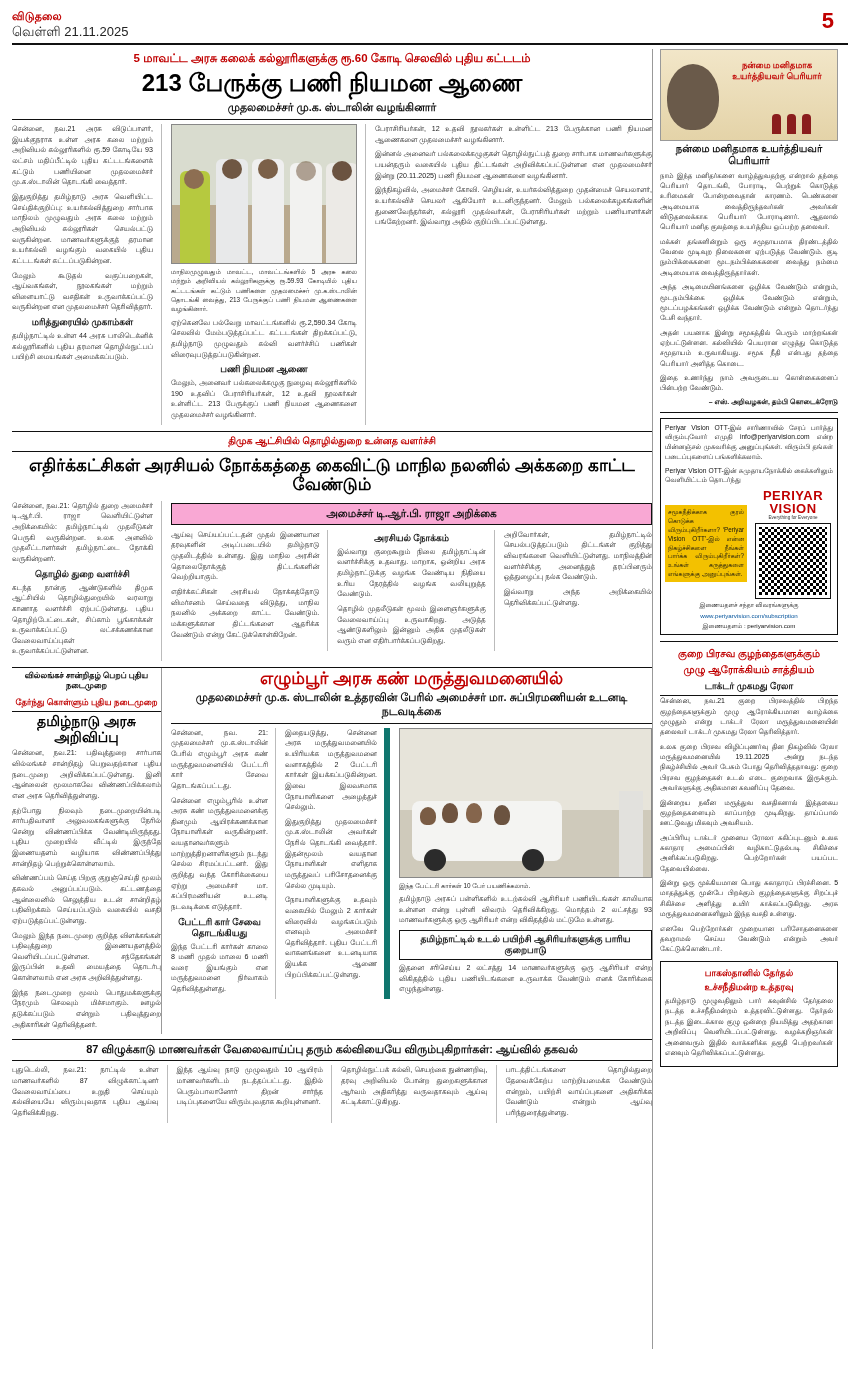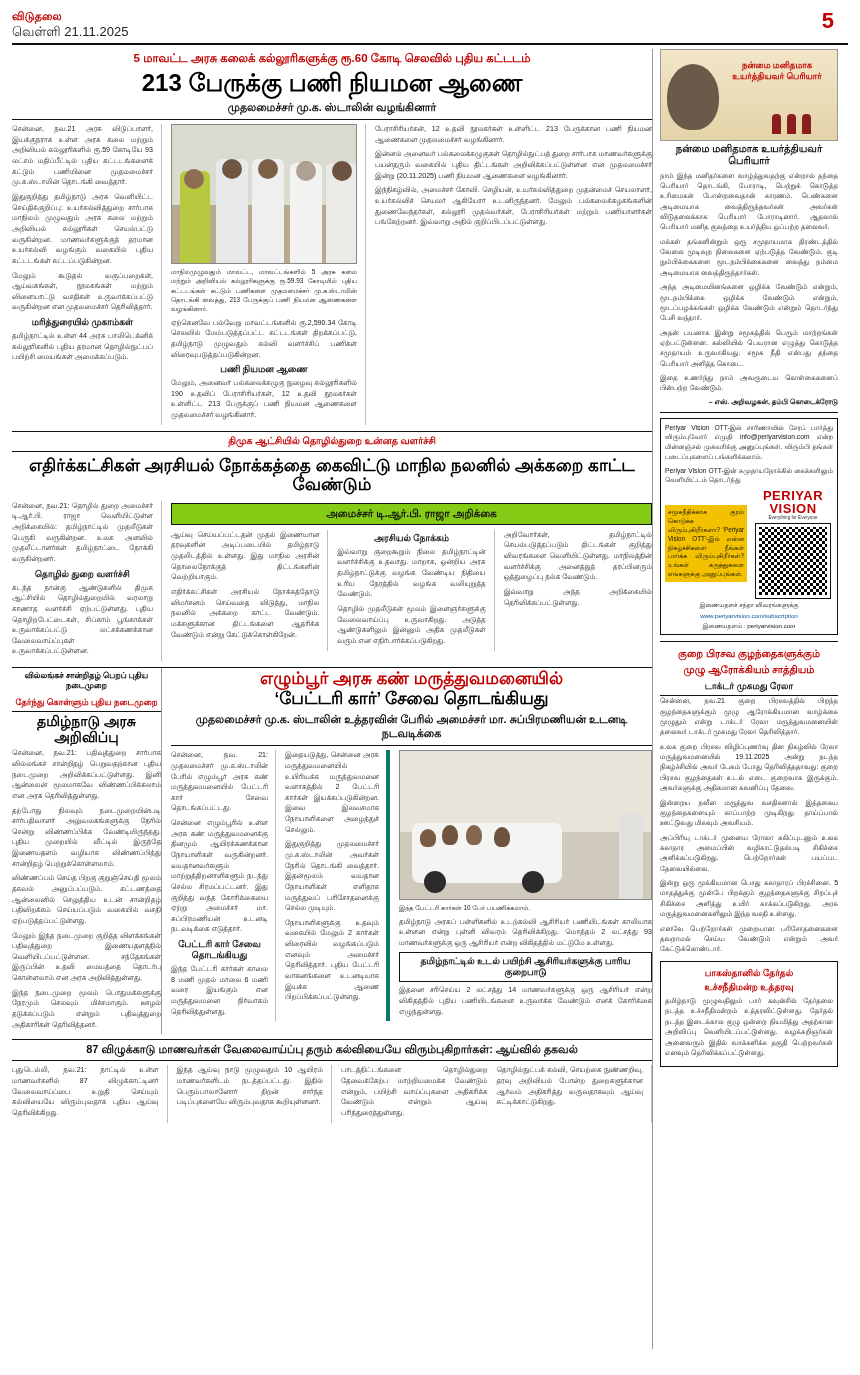--- a/index.html
+++ b/index.html
@@ -101,21 +101,21 @@
     margin: 3px 0 3px;
     break-inside: avoid;
   }
   .boxhead {
     font-weight: bold;
     font-size: 10.5px;
     text-align: center;
     border: 1px solid #111;
     padding: 3px 2px;
     margin: 2px 0 5px;
-    background: #84cc16;
+    background: #f9a8d4;
   }
 
   
   .photo {
     position: relative;
     background: #cfd6cf;
     border: 1px solid #888;
     overflow: hidden;
   }
   .caption {
@@ -294,32 +294,31 @@
           <div class="headline xsmall">தமிழ்நாடு அரசு அறிவிப்பு</div>
           <p class="body">சென்னை, நவ.21: பதிவுத்துறை சார்பாக வில்லங்கச் சான்றிதழ் பெறுவதற்கான புதிய நடைமுறை அறிவிக்கப்பட்டுள்ளது. இனி ஆன்லைன் மூலமாகவே விண்ணப்பிக்கலாம் என அரசு தெரிவித்துள்ளது.</p>
           <p class="body">தற்போது நிலவும் நடைமுறையின்படி சார்பதிவாளர் அலுவலகங்களுக்கு நேரில் சென்று விண்ணப்பிக்க வேண்டியிருந்தது. புதிய முறையில் வீட்டில் இருந்தே இணையதளம் வழியாக விண்ணப்பித்து சான்றிதழ் பெற்றுக்கொள்ளலாம்.</p>
           <p class="body">விண்ணப்பம் செய்த பிறகு குறுஞ்செய்தி மூலம் தகவல் அனுப்பப்படும். கட்டணத்தை ஆன்லைனில் செலுத்திய உடன் சான்றிதழ் பதிவிறக்கம் செய்யப்படும் வகையில் வசதி ஏற்படுத்தப்பட்டுள்ளது.</p>
           <p class="body">மேலும் இந்த நடைமுறை குறித்த விளக்கங்கள் பதிவுத்துறை இணையதளத்தில் வெளியிடப்பட்டுள்ளன. சந்தேகங்கள் இருப்பின் உதவி மையத்தை தொடர்பு கொள்ளலாம் என அரசு அறிவித்துள்ளது.</p>
           <p class="body">இந்த நடைமுறை மூலம் பொதுமக்களுக்கு நேரமும் செலவும் மிச்சமாகும். ஊழல் தடுக்கப்படும் என்றும் பதிவுத்துறை அதிகாரிகள் தெரிவித்தனர்.</p>
         </div>
 
         <div style="flex:1;">
           <div class="headline small" style="color:#c00000; padding-bottom:0;">எழும்பூர் அரசு கண் மருத்துவமனையில்</div>
-          <div class="headline small" style="padding-top:0;">‘பேட்டரி கார்’ சேவை தொடங்கியது</div>
           <div class="subhead">முதலமைச்சர் மு.க. ஸ்டாலின் உத்தரவின் பேரில் அமைச்சர் மா. சுப்பிரமணியன் உடனடி நடவடிக்கை</div>
 
           <div style="display:flex; gap:9px;">
             <div style="width:105px; border-right:1px solid #bbb; padding-right:7px;">
               <p class="body">சென்னை, நவ. 21: முதலமைச்சர் மு.க.ஸ்டாலின் பேரில் எழும்பூர் அரசு கண் மருத்துவமனையில் பேட்டரி கார் சேவை தொடங்கப்பட்டது.</p>
               <p class="body">சென்னை எழும்பூரில் உள்ள அரசு கண் மருத்துவமனைக்கு தினமும் ஆயிரக்கணக்கான நோயாளிகள் வருகின்றனர். வயதானவர்களும் மாற்றுத்திறனாளிகளும் நடந்து செல்ல சிரமப்பட்டனர். இது குறித்து வந்த கோரிக்கையை ஏற்று அமைச்சர் மா. சுப்பிரமணியன் உடனடி நடவடிக்கை எடுத்தார்.</p>
               <div class="secthead">பேட்டரி கார் சேவை தொடங்கியது</div>
               <p class="body">இந்த பேட்டரி கார்கள் காலை 8 மணி முதல் மாலை 6 மணி வரை இயங்கும் என மருத்துவமனை நிர்வாகம் தெரிவித்துள்ளது.</p>
             </div>
 
-            <div style="width:105px; border-right:4px solid #0f766e; padding-right:7px;">
+            <div style="width:105px; border-right:6px solid #0f766e; padding-right:7px;">
               <p class="body">இதையடுத்து, சென்னை அரசு மருத்துவமனையில் உயிரியக்க மருத்துவமனை வளாகத்தில் 2 பேட்டரி கார்கள் இயக்கப்படுகின்றன. இவை இலவசமாக நோயாளிகளை அழைத்துச் செல்லும்.</p>
               <p class="body">இதுகுறித்து முதலமைச்சர் மு.க.ஸ்டாலின் அவர்கள் நேரில் தொடங்கி வைத்தார். இதன்மூலம் வயதான நோயாளிகள் எளிதாக மருத்துவப் பரிசோதனைக்கு செல்ல முடியும்.</p>
               <p class="body">நோயாளிகளுக்கு உதவும் வகையில் மேலும் 2 கார்கள் விரைவில் வழங்கப்படும் எனவும் அமைச்சர் தெரிவித்தார். புதிய பேட்டரி வாகனங்களை உடனடியாக இயக்க ஆணை பிறப்பிக்கப்பட்டுள்ளது.</p>
             </div>
 
             <div style="flex:1;">
               <div class="photo" style="height:150px;">
                 <div class="ph-sky" style="background:linear-gradient(#e7e4da 0 55%, #cfcabb 55% 100%);"></div>
                 <div style="position:absolute; left:12px; bottom:16px; width:150px; height:60px; background:#f4f4f2; border-radius:8px;"></div>
                 <div style="position:absolute; left:24px; bottom:6px; width:22px; height:22px; border-radius:50%; background:#2b2b2b;"></div>
@@ -341,25 +340,25 @@
 
       <div class="bottom-strip">
         <div class="bottom-head">87 விழுக்காடு மாணவர்கள் வேலைவாய்ப்பு தரும் கல்வியையே விரும்புகிறார்கள்: ஆய்வில் தகவல்</div>
         <div style="display:flex; gap:9px; margin-top:4px;">
           <div style="flex:1; border-right:1px solid #bbb; padding-right:8px;">
             <p class="body">புதுடெல்லி, நவ.21: நாட்டில் உள்ள மாணவர்களில் 87 விழுக்காட்டினர் வேலைவாய்ப்பை உறுதி செய்யும் கல்வியையே விரும்புவதாக புதிய ஆய்வு தெரிவிக்கிறது.</p>
           </div>
           <div style="flex:1; border-right:1px solid #bbb; padding-right:8px;">
             <p class="body">இந்த ஆய்வு நாடு முழுவதும் 10 ஆயிரம் மாணவர்களிடம் நடத்தப்பட்டது. இதில் பெரும்பாலானோர் திறன் சார்ந்த படிப்புகளையே விரும்புவதாக கூறியுள்ளனர்.</p>
           </div>
+          <div style="flex:1; border-right:1px solid #bbb; padding-right:8px;">
+            <p class="body">தொழில்நுட்பக் கல்வி, செயற்கை நுண்ணறிவு, தரவு அறிவியல் போன்ற துறைகளுக்கான ஆர்வம் அதிகரித்து வருவதாகவும் ஆய்வு சுட்டிக்காட்டுகிறது.</p>
+          </div>
           <div style="flex:1;">
             <p class="body">பாடத்திட்டங்களை தொழில்துறை தேவைக்கேற்ப மாற்றியமைக்க வேண்டும் என்றும், பயிற்சி வாய்ப்புகளை அதிகரிக்க வேண்டும் என்றும் ஆய்வு பரிந்துரைத்துள்ளது.</p>
-          </div>
-          <div style="flex:1; border-right:1px solid #bbb; padding-right:8px;">
-            <p class="body">தொழில்நுட்பக் கல்வி, செயற்கை நுண்ணறிவு, தரவு அறிவியல் போன்ற துறைகளுக்கான ஆர்வம் அதிகரித்து வருவதாகவும் ஆய்வு சுட்டிக்காட்டுகிறது.</p>
           </div>
         </div>
       </div>
 
     </div>
 
     <div class="col-right">
 
       <div class="periyar-banner">
         <div class="pb-head"></div>

